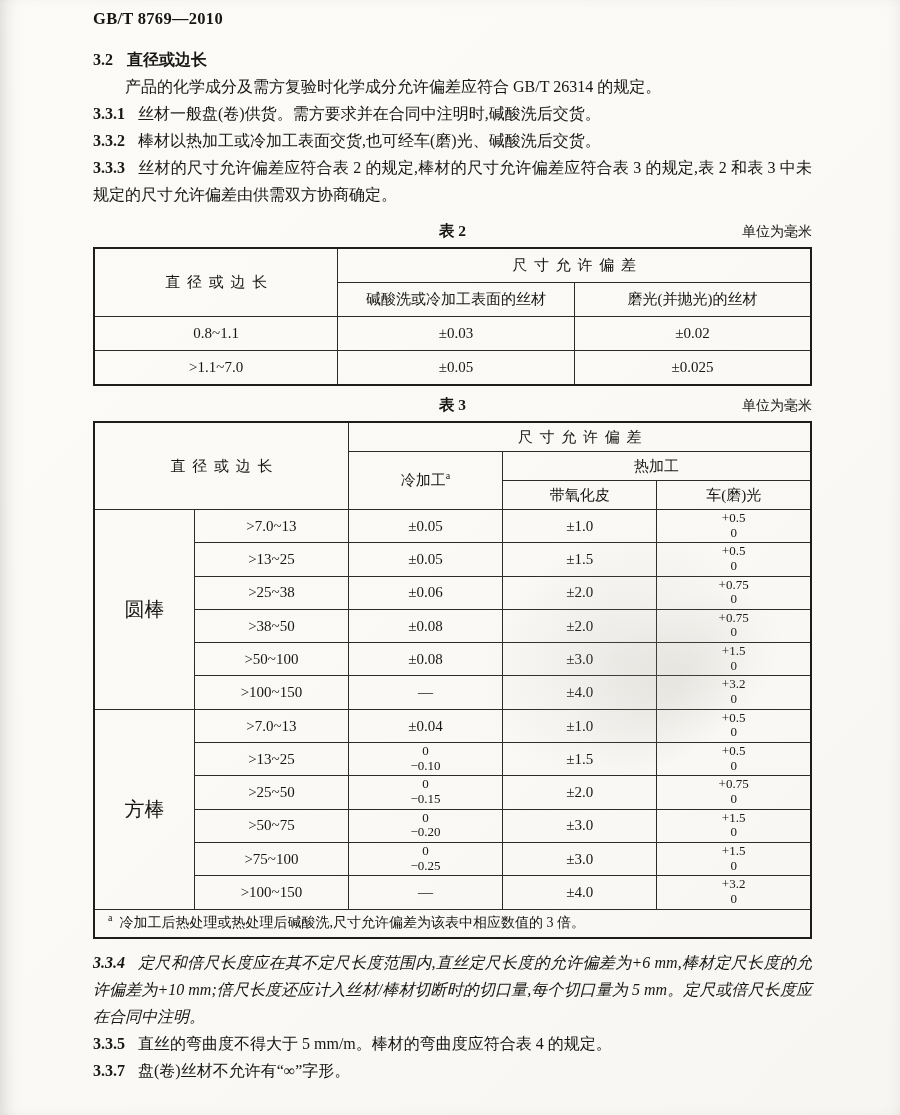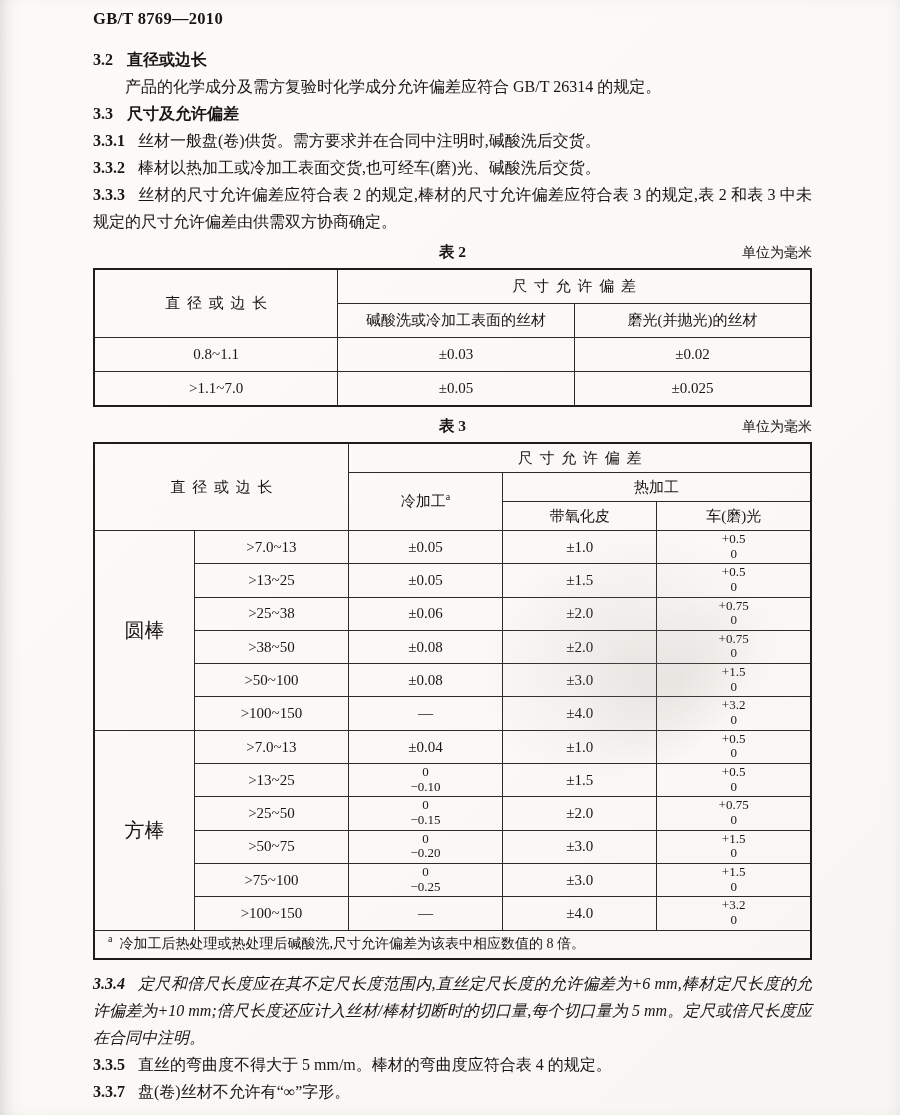--- a/index.html
+++ b/index.html
@@ -15,21 +15,21 @@
     color:#171614;
     box-shadow:inset 14px 0 22px -16px rgba(90,90,85,.35), inset -10px 0 18px -14px rgba(120,120,115,.2);
   }
   .doc-header{font-size:16.5px;font-weight:bold;letter-spacing:.3px;line-height:22px;}
   .sec-heading{font-size:16px;font-weight:bold;line-height:27px;margin-top:16px;}
   .sec-heading .snum{margin-right:14px;}
   .para{font-size:16px;line-height:27px;text-align:justify;margin:0;}
   .para.first-indent{text-indent:2em;}
   .clause{font-size:16px;line-height:27px;text-align:justify;margin:0;}
   .clause .cnum{font-weight:bold;margin-right:13px;white-space:nowrap;}
-  .caption-row{display:flex;align-items:baseline;margin:7px 0 5px;}
+  .caption-row{display:flex;align-items:baseline;margin:13px 0 5px;}
   .caption-row .sp{flex:1;}
   .caption-row .cap{font-size:15.5px;font-weight:bold;}
   .caption-row .unit{flex:1;text-align:right;font-size:14px;}
   table{border-collapse:collapse;width:100%;table-layout:fixed;}
   .gbtable{border:2px solid #1e1d1b;}
   td{border:1.4px solid #2c2b28;text-align:center;vertical-align:middle;
      font-size:15px;padding:1px 4px;line-height:1.25;}
   .t2 td{height:31px;}
   .t3 .hrow td{height:26px;}
   .t3 tbody td{height:25px;}
@@ -52,23 +52,20 @@
 
 <div class="page">
 
   <div class="doc-header">GB/T 8769—2010</div>
 
   <div class="sec-heading">
     <span class="snum">3.2</span><span>直径或边长</span>
   </div>
   <p class="para first-indent">产品的化学成分及需方复验时化学成分允许偏差应符合 GB/T 26314 的规定。</p>
 
-  <div class="sec-heading" style="margin-top:0;">
-    <span class="snum">3.3</span><span>尺寸及允许偏差</span>
-  </div>
 
   <p class="clause"><span class="cnum">3.3.1</span><span>丝材一般盘(卷)供货。需方要求并在合同中注明时,碱酸洗后交货。</span></p>
   <p class="clause"><span class="cnum">3.3.2</span><span>棒材以热加工或冷加工表面交货,也可经车(磨)光、碱酸洗后交货。</span></p>
   <p class="clause"><span class="cnum">3.3.3</span><span>丝材的尺寸允许偏差应符合表 2 的规定,棒材的尺寸允许偏差应符合表 3 的规定,表 2 和表 3 中未规定的尺寸允许偏差由供需双方协商确定。</span></p>
 
   <div class="caption-row">
     <span class="sp"></span>
     <span class="cap">表 2</span>
     <span class="unit">单位为毫米</span>
   </div>
@@ -215,21 +212,21 @@
       </tr>
       <tr>
         <td>&gt;100~150</td>
         <td>—</td>
         <td>±4.0</td>
         <td><span class="t2l">+3.2
 0</span></td>
       </tr>
 
       <tr class="fnote">
-        <td colspan="5"><sup>a</sup>&nbsp;&nbsp;<span>冷加工后热处理或热处理后碱酸洗,尺寸允许偏差为该表中相应数值的 8 倍。</span></td>
+        <td colspan="5"><sup>a</sup>&nbsp;&nbsp;<span>冷加工后热处理或热处理后碱酸洗,尺寸允许偏差为该表中相应数值的 3 倍。</span></td>
       </tr>
     </tbody>
   </table>
 
   <p class="clause after-table"><span class="cnum">3.3.4</span><span>定尺和倍尺长度应在其不定尺长度范围内,直丝定尺长度的允许偏差为+6 mm,棒材定尺长度的允许偏差为+10 mm;倍尺长度还应计入丝材/棒材切断时的切口量,每个切口量为 5 mm。定尺或倍尺长度应在合同中注明。</span></p>
   <p class="clause"><span class="cnum">3.3.5</span><span>直丝的弯曲度不得大于 5 mm/m。棒材的弯曲度应符合表 4 的规定。</span></p>
   <p class="clause"><span class="cnum">3.3.7</span><span>盘(卷)丝材不允许有“∞”字形。</span></p>
 
   <div class="artifact a1"></div>
   <div class="artifact a2"></div>

